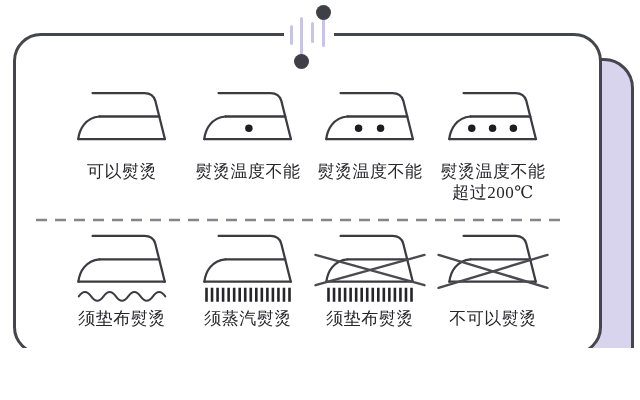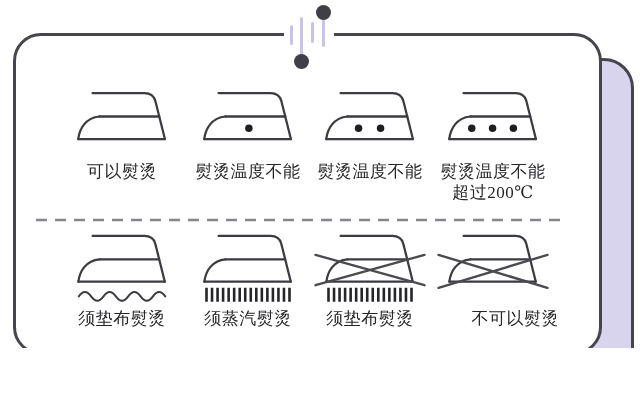--- a/index.html
+++ b/index.html
@@ -144,21 +144,21 @@
       <path class="stroke" d="M34 35 H103"></path>
       <path class="stroke" d="M9.5 61 C11 49 18 36.5 34 35"></path>
       <path class="bars2" d="M12 68 V84 M18.4 68 V84 M24.8 68 V84 M31.2 68 V84 M37.6 68 V84 M44 68 V84 M50.4 68 V84 M56.8 68 V84 M63.2 68 V84 M69.6 68 V84 M76 68 V84 M82.4 68 V84 M88.8 68 V84 M95.2 68 V84 M101.6 68 V84 M108 68 V84"></path>
       <path class="cross" d="M-3 30 L123 65 M123 30 L-3 65"></path>
     </svg>
     <div class="label">
       <div>须垫布熨烫</div>
     </div>
   </div>
 
-  <div class="cell row2" style="left:427px; top:229px;text-align:right;">
+  <div class="cell row2" style="left:427px; top:229px;">
     <svg class="sym" width="104" height="83" viewBox="0 0 120 96">
       <path class="stroke" d="M26 8 H86 Q96 8 98.5 17 L109.5 61"></path>
       <path class="stroke" d="M9.5 61 H109.5"></path>
       <path class="stroke" d="M34 35 H103"></path>
       <path class="stroke" d="M9.5 61 C11 49 18 36.5 34 35"></path>
       <path class="cross" d="M-3 30 L123 68 M123 30 L-3 68"></path>
     </svg>
     <div class="label">
       <div>不可以熨烫</div>
     </div>

